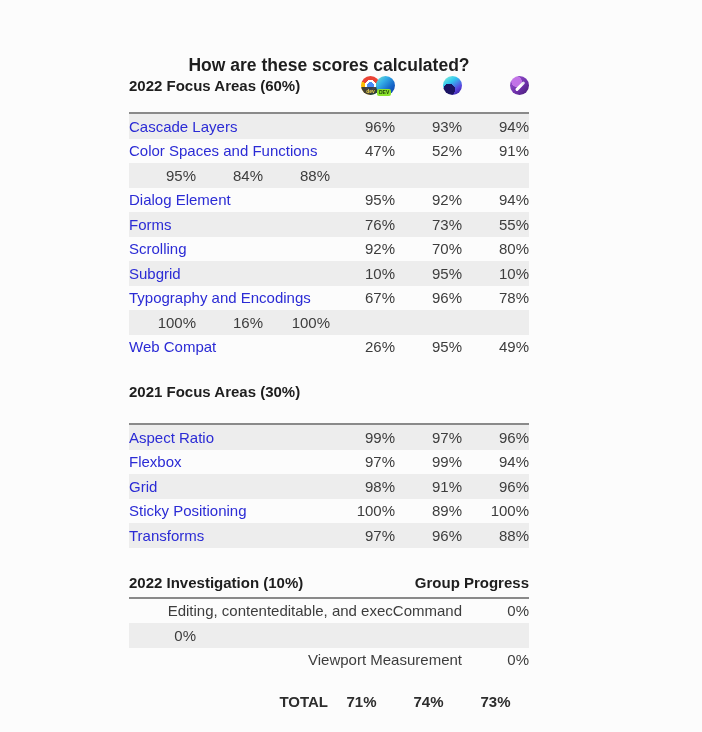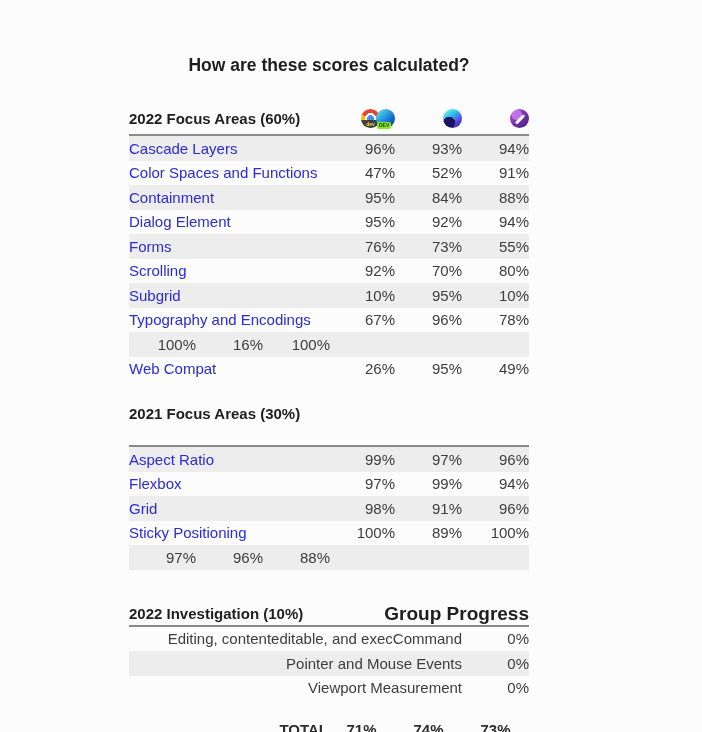--- a/index.html
+++ b/index.html
@@ -21,28 +21,28 @@
   .content{position:absolute;left:129px;top:0;width:400px;}
   .page-title{
     margin:55px 0 0 0;text-align:center;
     font-size:17.5px;font-weight:700;color:var(--heading);line-height:21px;
   }
   
   .section-header{
     display:flex;align-items:center;
     border-bottom:2px solid var(--border);
   }
-  .sh-a{margin-top:33px;padding-bottom:6px;}
+  .sh-a{padding-bottom:17px;}
   .sh-b{margin-top:23px;padding-bottom:22px;}
-  .sh-c{margin-top:33px;}
+  .sh-c{margin-top:25px;padding-bottom:5px;}
   .section-heading{
     flex:1;margin:0;font-size:15px;font-weight:700;color:var(--heading);line-height:19px;
   }
   .col-header-right{
-    font-size:19px;font-weight:700;color:var(--heading);text-align:right;
+    font-size:15px;font-weight:700;color:var(--heading);text-align:right;
   }
   .icon-cols{display:flex;}
   .icon-col{width:67px;display:flex;justify-content:flex-end;align-items:center;}
   
   .row{display:flex;align-items:center;height:24.5px;font-size:15px;}
   .table-a .row:nth-child(odd),
   .table-b .row:nth-child(odd),
   .table-c .row:nth-child(2){background:var(--stripe);}
   .row-label{flex:1;color:var(--link);text-decoration:none;line-height:1;}
   .row-label-plain{flex:1;color:var(--score);line-height:1;text-align:right;}
@@ -129,21 +129,20 @@
         <span class="cell">93%</span>
         <span class="cell">94%</span>
       </div>
       <div class="row">
         <a href="#" class="row-label">Color Spaces and Functions</a>
         <span class="cell">47%</span>
         <span class="cell">52%</span>
         <span class="cell">91%</span>
       </div>
       <div class="row">
-        <a href="#" class="row-label">Containment</a>
         <span class="cell">95%</span>
         <span class="cell">84%</span>
         <span class="cell">88%</span>
       </div>
       <div class="row">
         <a href="#" class="row-label">Dialog Element</a>
         <span class="cell">95%</span>
         <span class="cell">92%</span>
         <span class="cell">94%</span>
       </div>
@@ -206,37 +205,37 @@
         <span class="cell">91%</span>
         <span class="cell">96%</span>
       </div>
       <div class="row">
         <a href="#" class="row-label">Sticky Positioning</a>
         <span class="cell">100%</span>
         <span class="cell">89%</span>
         <span class="cell">100%</span>
       </div>
       <div class="row">
+        <a href="#" class="row-label">Transforms</a>
         <span class="cell">97%</span>
         <span class="cell">96%</span>
         <span class="cell">88%</span>
       </div>
     </div>
 
     <div class="section-header sh-c">
       <h2 class="section-heading">2022 Investigation (10%)</h2>
       <span class="col-header-right">Group Progress</span>
     </div>
     <div class="table-c">
       <div class="row">
         <span class="row-label-plain">Editing, contenteditable, and execCommand</span>
         <span class="cell">0%</span>
       </div>
       <div class="row">
-        <span class="row-label-plain">Pointer and Mouse Events</span>
         <span class="cell">0%</span>
       </div>
       <div class="row">
         <span class="row-label-plain">Viewport Measurement</span>
         <span class="cell">0%</span>
       </div>
     </div>
 
     <div class="total-row">
       <span class="total-label">TOTAL</span>

